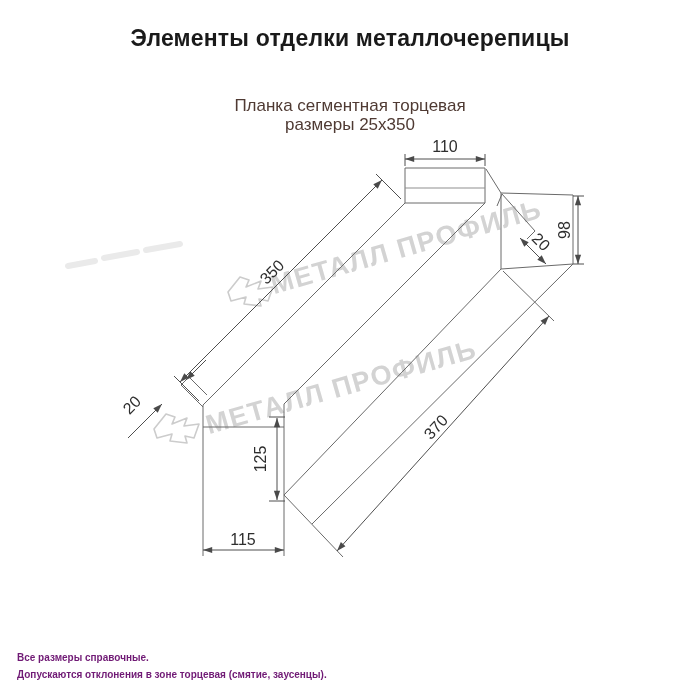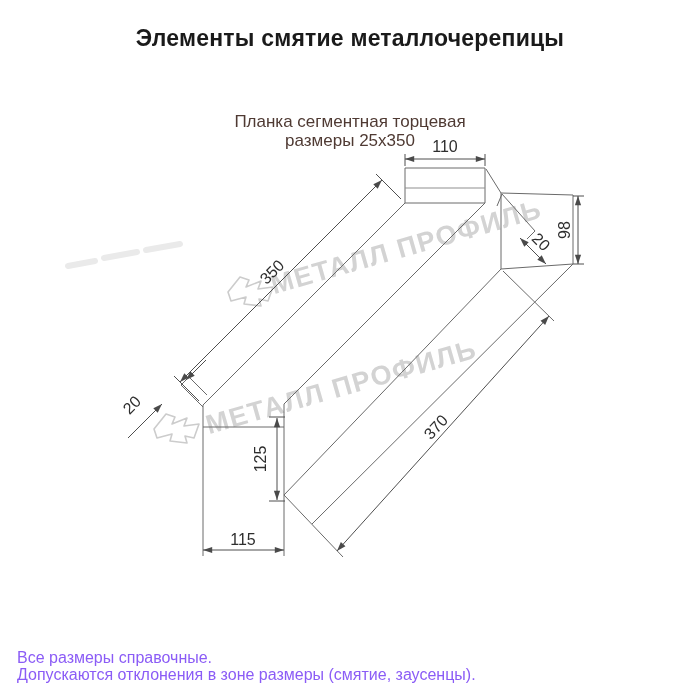--- a/index.html
+++ b/index.html
@@ -1,32 +1,32 @@
 <!DOCTYPE html>
 <html><head>
 <meta charset="utf-8">
 <style>
   html,body{margin:0;padding:0;background:#ffffff;}
   #page{position:relative;width:700px;height:700px;background:#ffffff;overflow:hidden;
         font-family:"Liberation Sans", sans-serif;}
   #page-title{position:absolute;top:25px;left:0;width:700px;text-align:center;
         font-size:23px;font-weight:bold;color:#1a1a1a;letter-spacing:0.2px;}
   #product-subtitle{position:absolute;top:96px;left:0;width:700px;text-align:center;
-        font-size:17px;line-height:19px;color:#4f3a33;margin-top:16px;}
+        font-size:17px;line-height:19px;color:#4f3a33;}
   #drawing{position:absolute;top:0;left:0;}
-  #footer-note{position:absolute;left:17px;top:649px;font-size:16px;line-height:17px;color:#8b5cf6;}
+  #footer-note{position:absolute;left:17px;top:649px;font-size:10px;line-height:17px;color:#701a75;font-weight:bold;}
   .wm-text{font-size:27px;font-weight:bold;letter-spacing:1.5px;}
   .dim-text{font-size:16px;}
 </style>
 </head>
 <body>
 
 <div id="page">
 
-  <div id="page-title">Элементы смятие металлочерепицы</div>
+  <div id="page-title">Элементы отделки металлочерепицы</div>
 
   <div id="product-subtitle">
     <div>Планка сегментная торцевая</div>
     <div>размеры 25x350</div>
   </div>
 
   <svg id="drawing" width="700" height="700" viewBox="0 0 700 700">
     <defs>
       <marker id="arr" markerWidth="11" markerHeight="8" refX="9.6" refY="4" orient="auto-start-reverse" markerUnits="userSpaceOnUse">
         <path d="M0.4,0.9 L9.6,4 L0.4,7.1 Z" fill="#4a4a4a"></path>
@@ -106,16 +106,16 @@
       <text x="273" y="277" transform="rotate(-45 273 273)">350</text>
       <text x="133" y="410" transform="rotate(-45 133 406)">20</text>
       <text x="261" y="464" transform="rotate(-90 261 459)">125</text>
       <text x="243" y="545">115</text>
       <text x="437" y="432" transform="rotate(-48 437 428)">370</text>
     </g>
   </svg>
 
   <div id="footer-note">
     <div>Все размеры справочные.</div>
-    <div>Допускаются отклонения в зоне размеры (смятие, заусенцы).</div>
+    <div>Допускаются отклонения в зоне торцевая (смятие, заусенцы).</div>
   </div>
 
 </div>
 
 </body></html>

